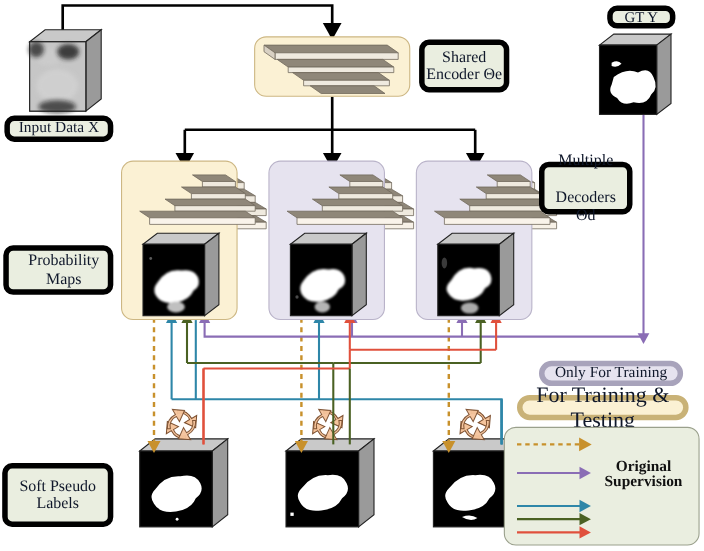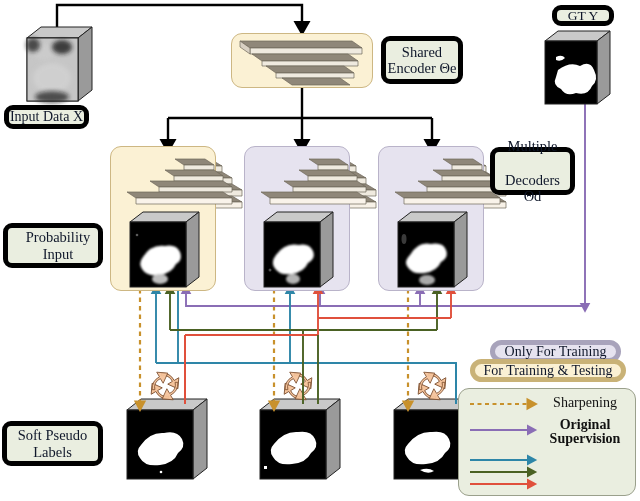--- a/index.html
+++ b/index.html
@@ -354,53 +354,53 @@
       <polygon points="454,222 467,212 467,277 454,287" fill="#9a9a9a" stroke="#222" stroke-width="1"></polygon>
       <rect x="398" y="222" width="56" height="65" fill="#000" stroke="#222" stroke-width="1"></rect>
       <g filter="url(#blurSoft2)">
         <path d="M410,255 q8,-14 21,-11 q12,-2 15,6 q3,8 -5,12 q-4,9 -16,11 q-13,2 -18,-7 q-3,-5 3,-11 z" fill="#ffffff"></path>
         <ellipse cx="427" cy="280" rx="8" ry="5" fill="#aaaaaa"></ellipse>
       </g>
       <ellipse cx="404" cy="239" rx="2.5" ry="5" fill="#3a3a3a"></ellipse>
     </g>
   </svg>
 
-  <div class="pill" style="left:4px;top:105px;width:85px;height:24px;font-size:14px;">
+  <div class="pill" style="left:4px;top:105px;width:99px;height:24px;font-size:14px;">
     <span>Input Data X</span>
   </div>
 
   <div class="pill" style="left:381px;top:36px;width:82px;height:48px;font-size:14.5px;flex-direction:column;">
     <span>Shared</span>
     <span>Encoder Θe</span>
   </div>
 
   <div class="pill" style="left:552px;top:5px;width:62px;height:21px;font-size:13.5px;">
     <span>GT Y</span>
   </div>
 
   <div class="pill" style="left:490px;top:147px;width:85px;height:48px;font-size:14.5px;flex-direction:column;gap:18px;">
     <span>Multiple</span>
     <span>Decoders Θd</span>
   </div>
 
   <div class="pill" style="left:3px;top:223px;width:100px;height:45px;font-size:14.5px;flex-direction:column;padding-left:10px;">
     <span>Probability</span>
-    <span>Input</span>
-  </div>
-
-  <div class="pill" style="left:2px;top:421px;width:101px;height:45px;font-size:14.5px;flex-direction:column;">
+    <span>Maps</span>
+  </div>
+
+  <div class="pill" style="left:2px;top:421px;width:101px;height:58px;font-size:14.5px;flex-direction:column;">
     <span>Soft Pseudo</span>
     <span>Labels</span>
   </div>
 
-  <div class="pill lav" style="left:490px;top:340px;width:131px;height:23px;font-size:14px;border-radius:12px;">
+  <div class="pill lav" style="left:490px;top:328px;width:131px;height:23px;font-size:14px;border-radius:12px;">
     <span>Only For Training</span>
   </div>
 
-  <div class="pill cream" style="left:470px;top:359px;width:156px;height:23px;font-size:14px;border-radius:12px;">
+  <div class="pill cream" style="left:470px;top:359px;width:156px;height:23px;font-size:20px;border-radius:12px;">
     <span>For Training &amp; Testing</span>
   </div>
 
   <div class="legendbox" style="left:458px;top:388px;width:178px;height:108px;"></div>
 
   <svg class="layer" viewBox="0 0 640 501">
     <g stroke="#c8912c" stroke-width="2.2" fill="none" stroke-dasharray="4 3.5">
       <path d="M470,404 L530,404" marker-end="url(#ahGold)"></path>
     </g>
     <g stroke="#8a6db5" stroke-width="2" fill="none">
@@ -410,21 +410,18 @@
       <path d="M470,460 L530,460" marker-end="url(#ahTeal)"></path>
     </g>
     <g stroke="#4a6123" stroke-width="2" fill="none">
       <path d="M470,472 L530,472" marker-end="url(#ahGreen)"></path>
     </g>
     <g stroke="#e0503c" stroke-width="2" fill="none">
       <path d="M470,484 L530,484" marker-end="url(#ahRed)"></path>
     </g>
   </svg>
 
-  <div class="legendtxt" style="left:536px;top:396px;width:98px;font-size:14px;">
-    <span>Sharpening</span>
-  </div>
   <div class="legendtxt" style="left:534px;top:418px;width:102px;font-size:14px;font-weight:bold;">
     <div>Original</div>
     <div>Supervision</div>
   </div>
 
 </div>
 
 </body></html>

